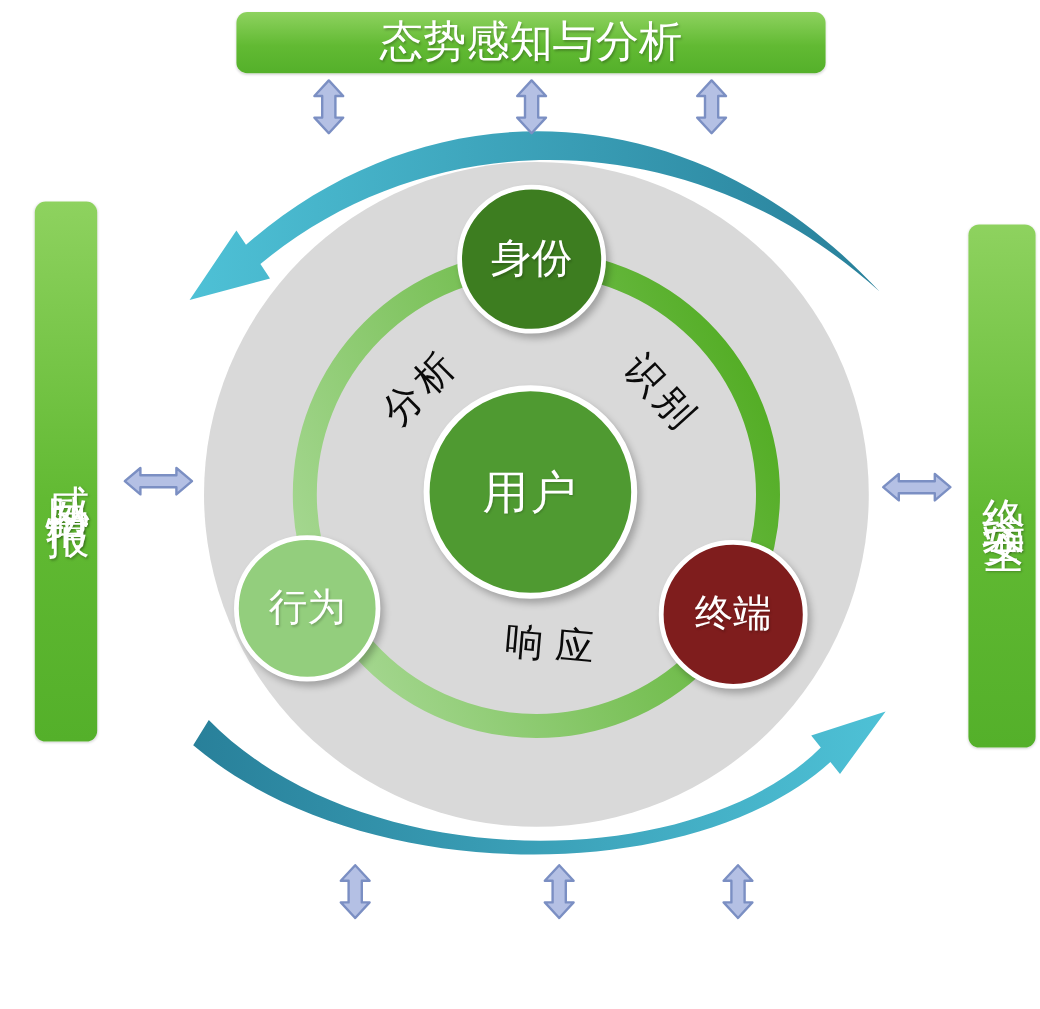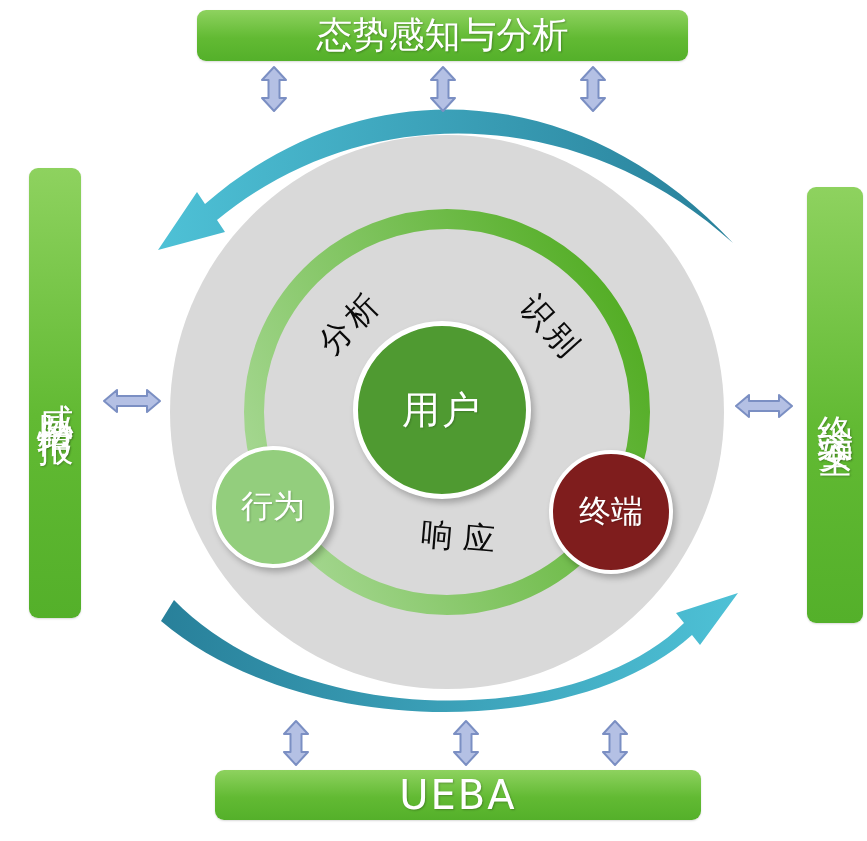--- a/index.html
+++ b/index.html
@@ -26,21 +26,21 @@
   
   .node{
     position:absolute;border-radius:50%;display:flex;align-items:center;justify-content:center;
     color:#ffffff;border:4px solid #ffffff;
     box-shadow:3px 4px 6px rgba(0,0,0,0.25);
     text-shadow:1px 1px 2px rgba(0,0,0,0.2);
   }
   .node-center{left:342px;top:321px;width:168px;height:168px;border-width:5px;
                background:#4f9a31;font-size:38px;letter-spacing:2px;}
   .node-top   {left:370px;top:154px;width:116px;height:116px;background:#3d7d20;font-size:34px;}
-  .node-bl    {left:201px;top:446px;width:114px;height:114px;background:#93ce7d;font-size:32px;}
+  .node-bl    {left:184px;top:446px;width:114px;height:114px;background:#93ce7d;font-size:32px;}
   .node-br    {left:538px;top:450px;width:116px;height:116px;background:#7f1d1d;font-size:32px;}
   
   .ring-label{
     position:absolute;color:#0a0a0a;font-size:32px;white-space:nowrap;font-weight:500;
   }
   .rl-analyze {left:340px;top:323px;transform:translate(-50%,-50%) rotate(-45deg);letter-spacing:5px;}
   .rl-identify{left:540px;top:328px;transform:translate(-50%,-50%) rotate(48deg);letter-spacing:5px;}
   .rl-respond {left:452px;top:538px;transform:translate(-50%,-50%) rotate(5deg);letter-spacing:10px;}
 </style>
 </head>
@@ -88,24 +88,24 @@
 
   <div class="bar bar-top">
     <span>态势感知与分析</span>
   </div>
   <div class="bar bar-left">
     <span class="vtext">威胁情报</span>
   </div>
   <div class="bar bar-right">
     <span class="vtext">终端安全</span>
   </div>
-  <div class="bar bar-bottom">
-    <span>UEBA</span>
+
+  <div class="node node-top">
+    <span>身份</span>
   </div>
-
   <div class="node node-center">
     <span>用户</span>
   </div>
   <div class="node node-bl">
     <span>行为</span>
   </div>
   <div class="node node-br">
     <span>终端</span>
   </div>
 

